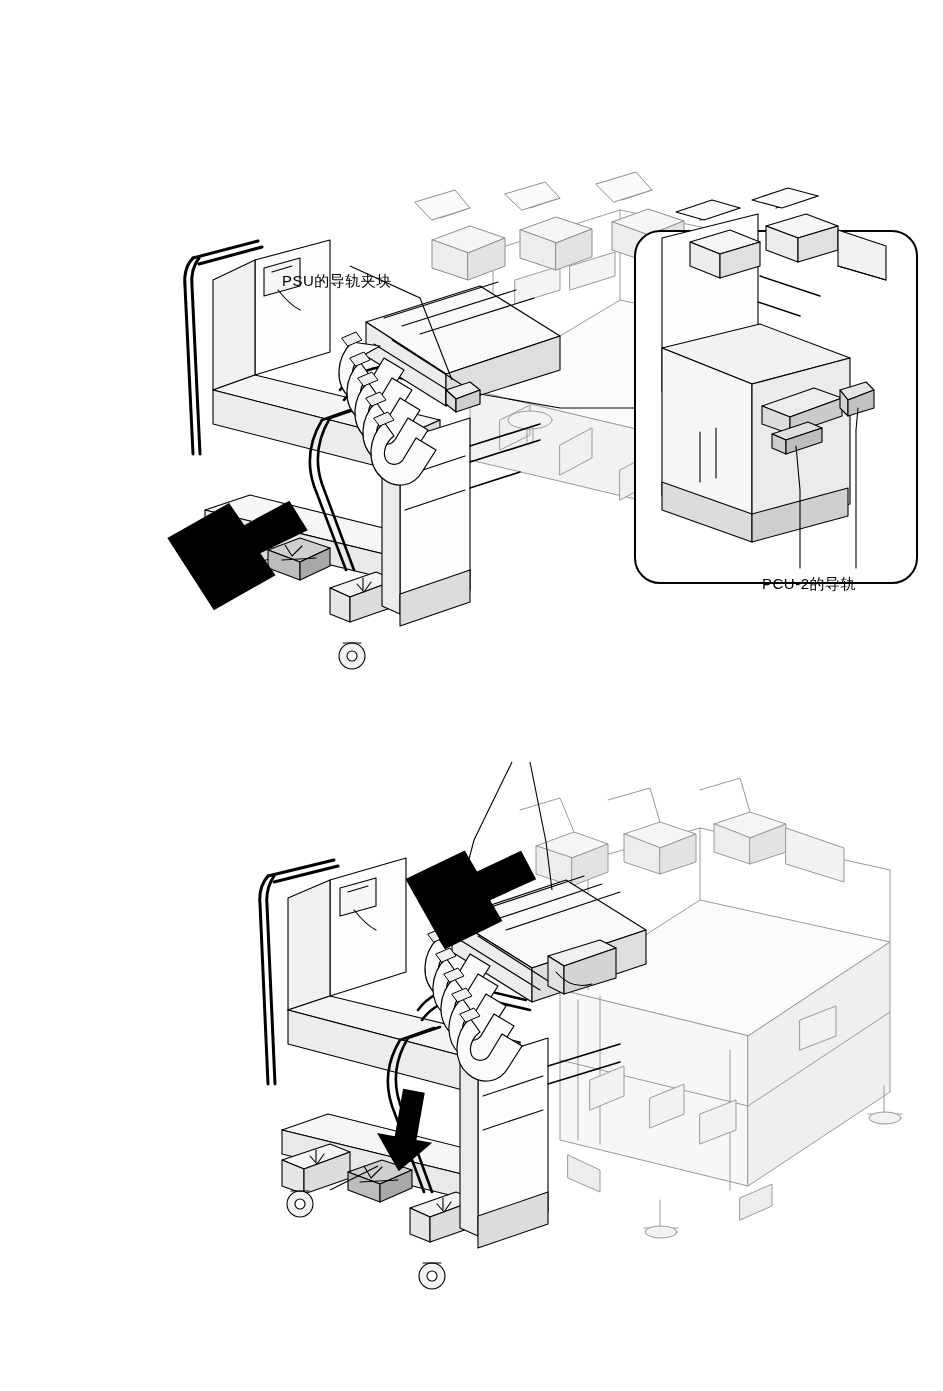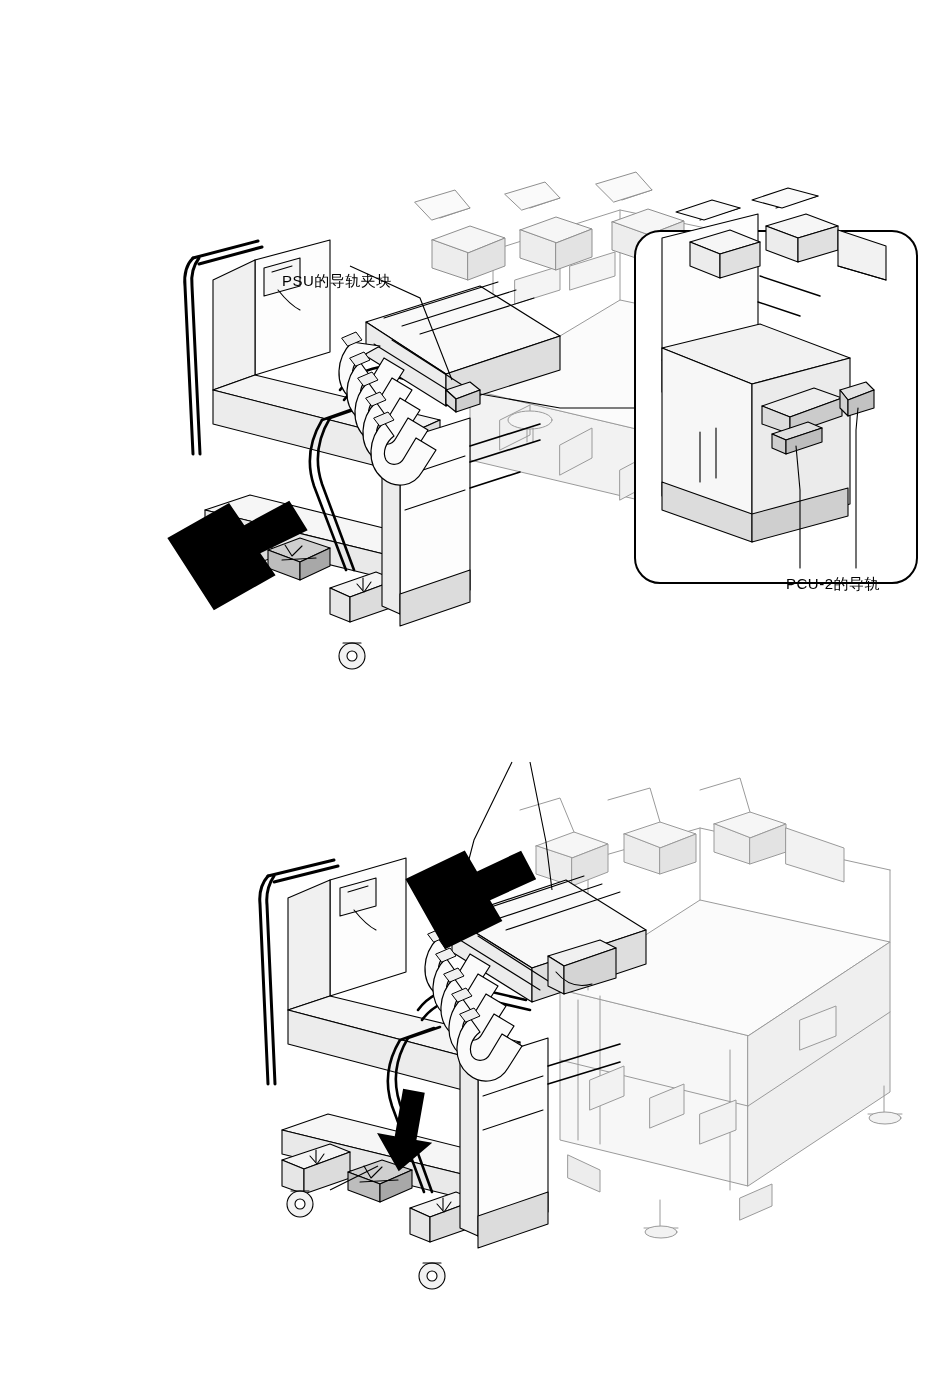--- a/index.html
+++ b/index.html
@@ -53,21 +53,21 @@
     border-radius: 26px;
     background: #ffffff;
   }
   #inset-top {
     left: 634px;
     top: 140px;
     width: 280px;
     height: 350px;
   }
   .lbl-psu { left: 282px; top: 144px; margin-top: 38px; }
-  .lbl-pcu { left: 762px; top: 485px; margin-left: 24px; }
+  .lbl-pcu { left: 762px; top: 485px; }
 </style>
 </head>
 <body>
 
 <div class="page">
 
   <div class="figure" id="figure-top">
 
     <svg class="art-svg" width="943" height="520" viewBox="0 0 943 520">
       <defs>

